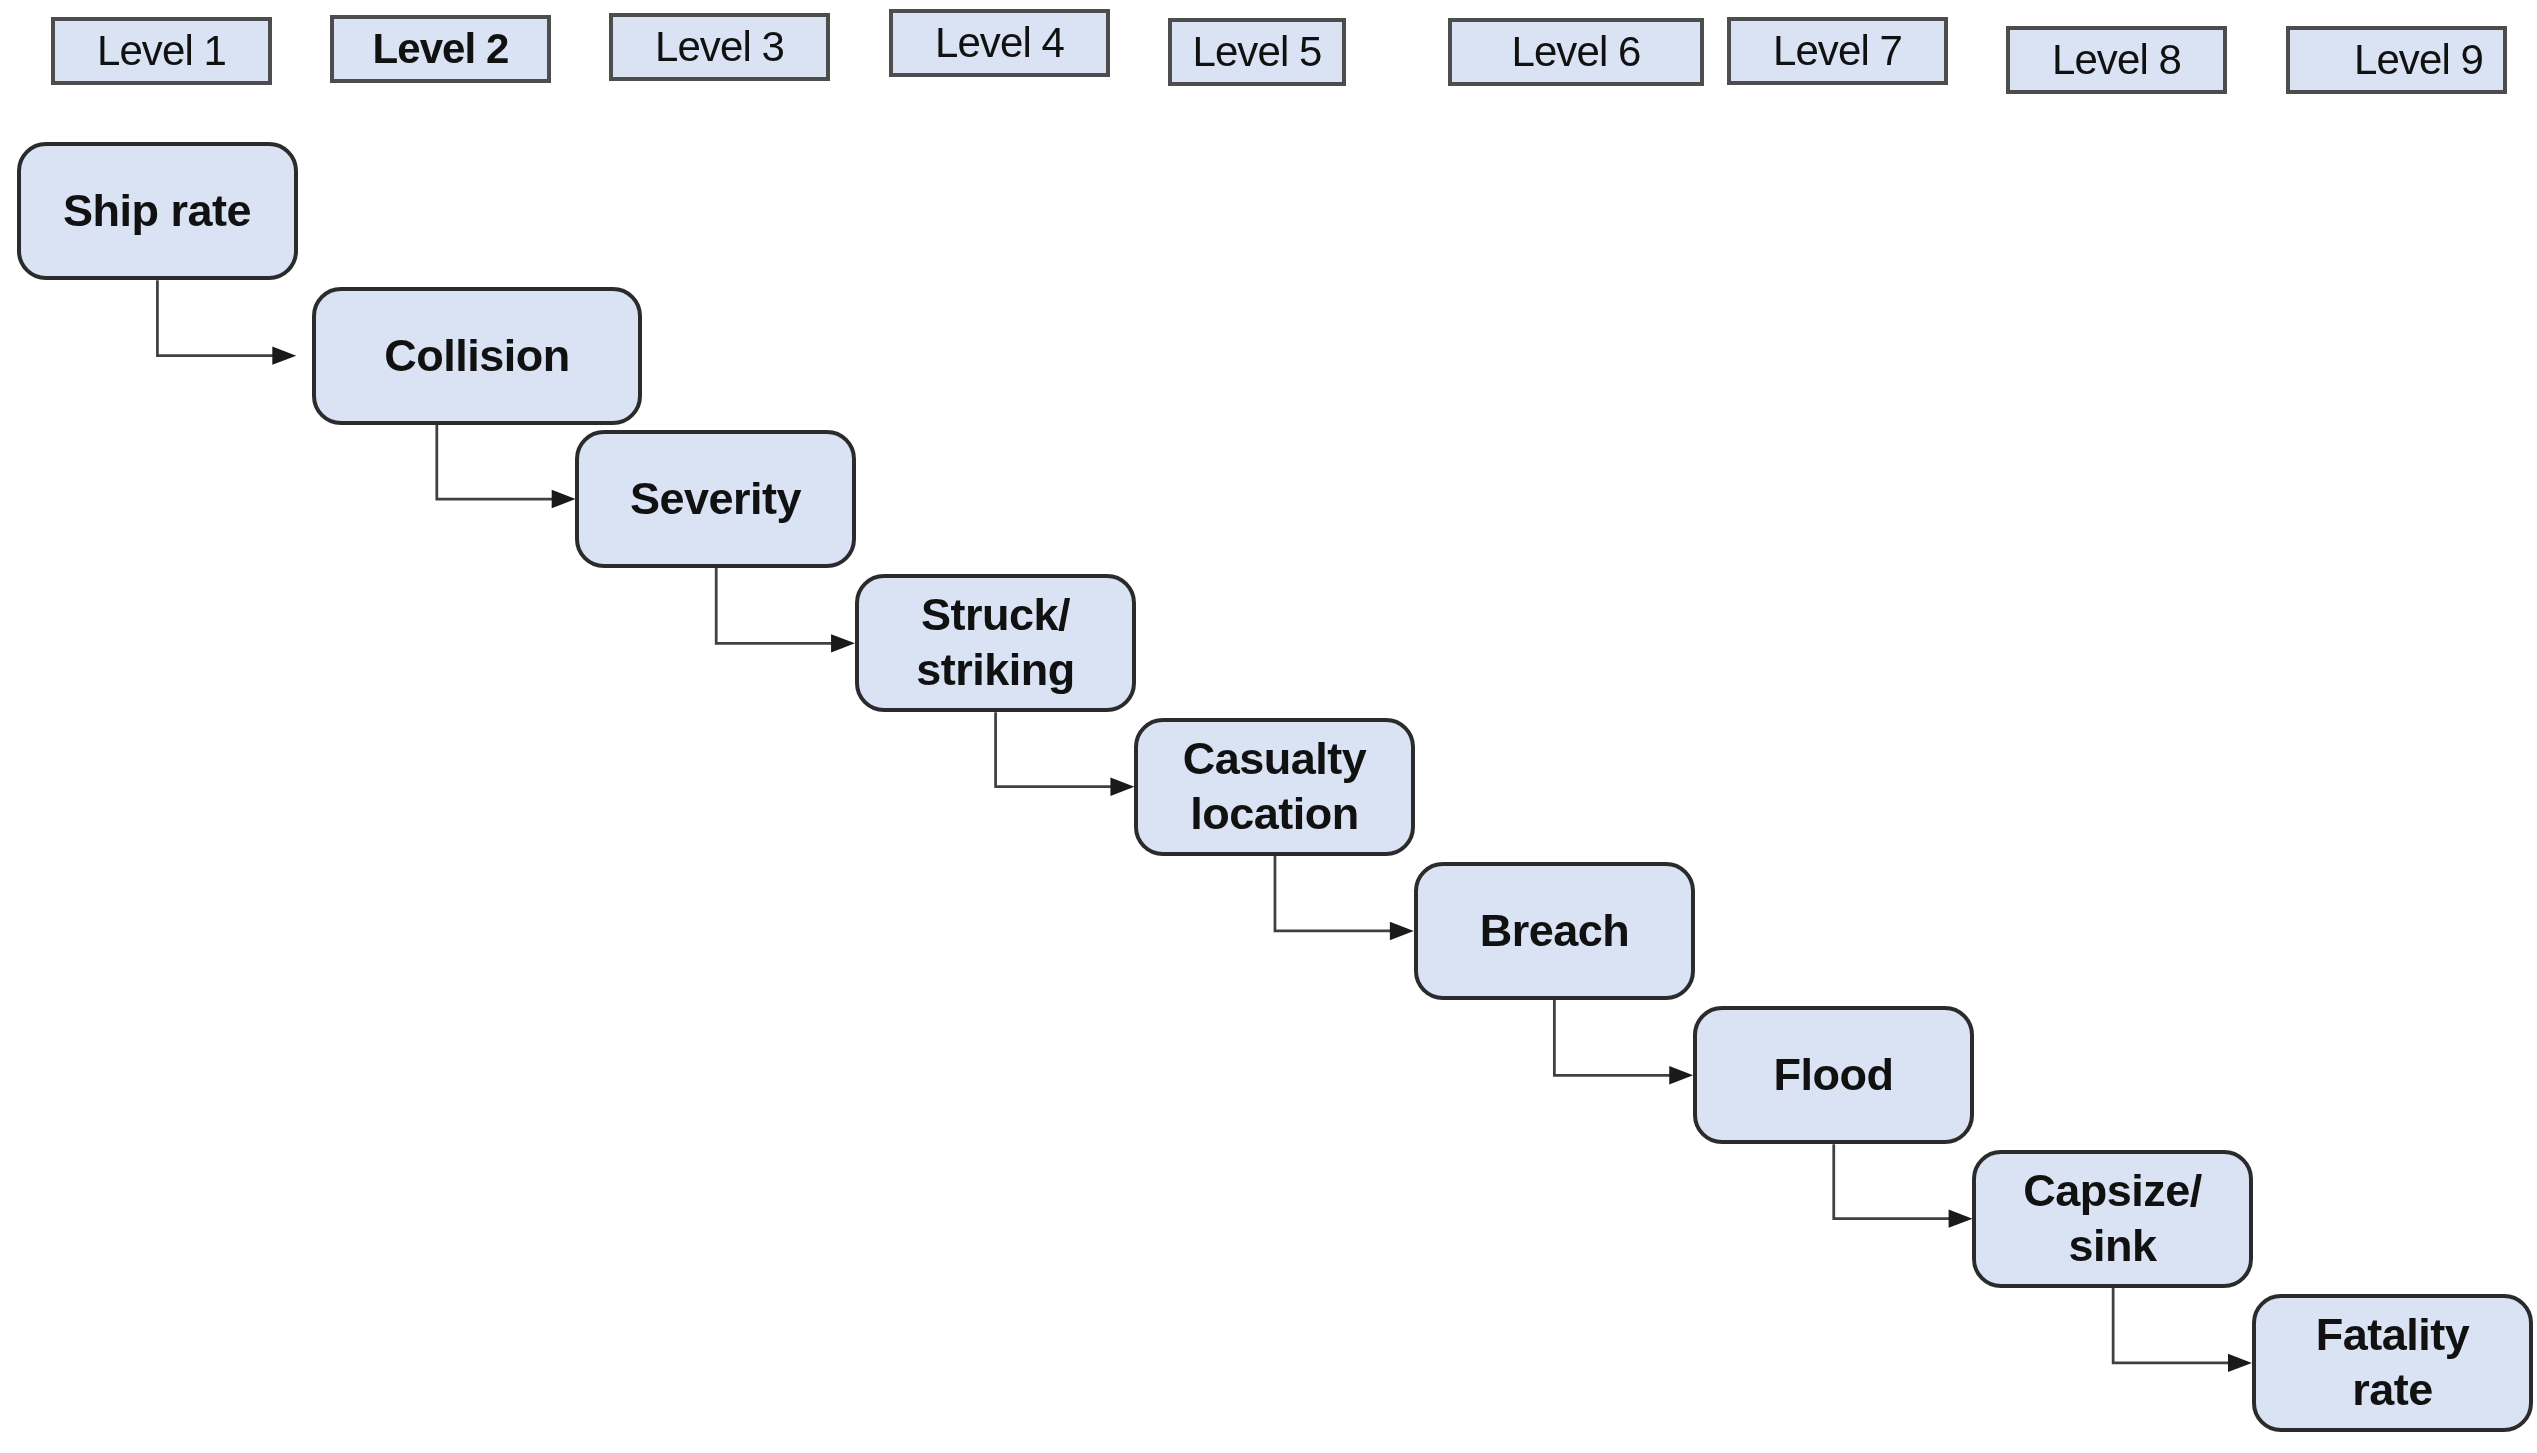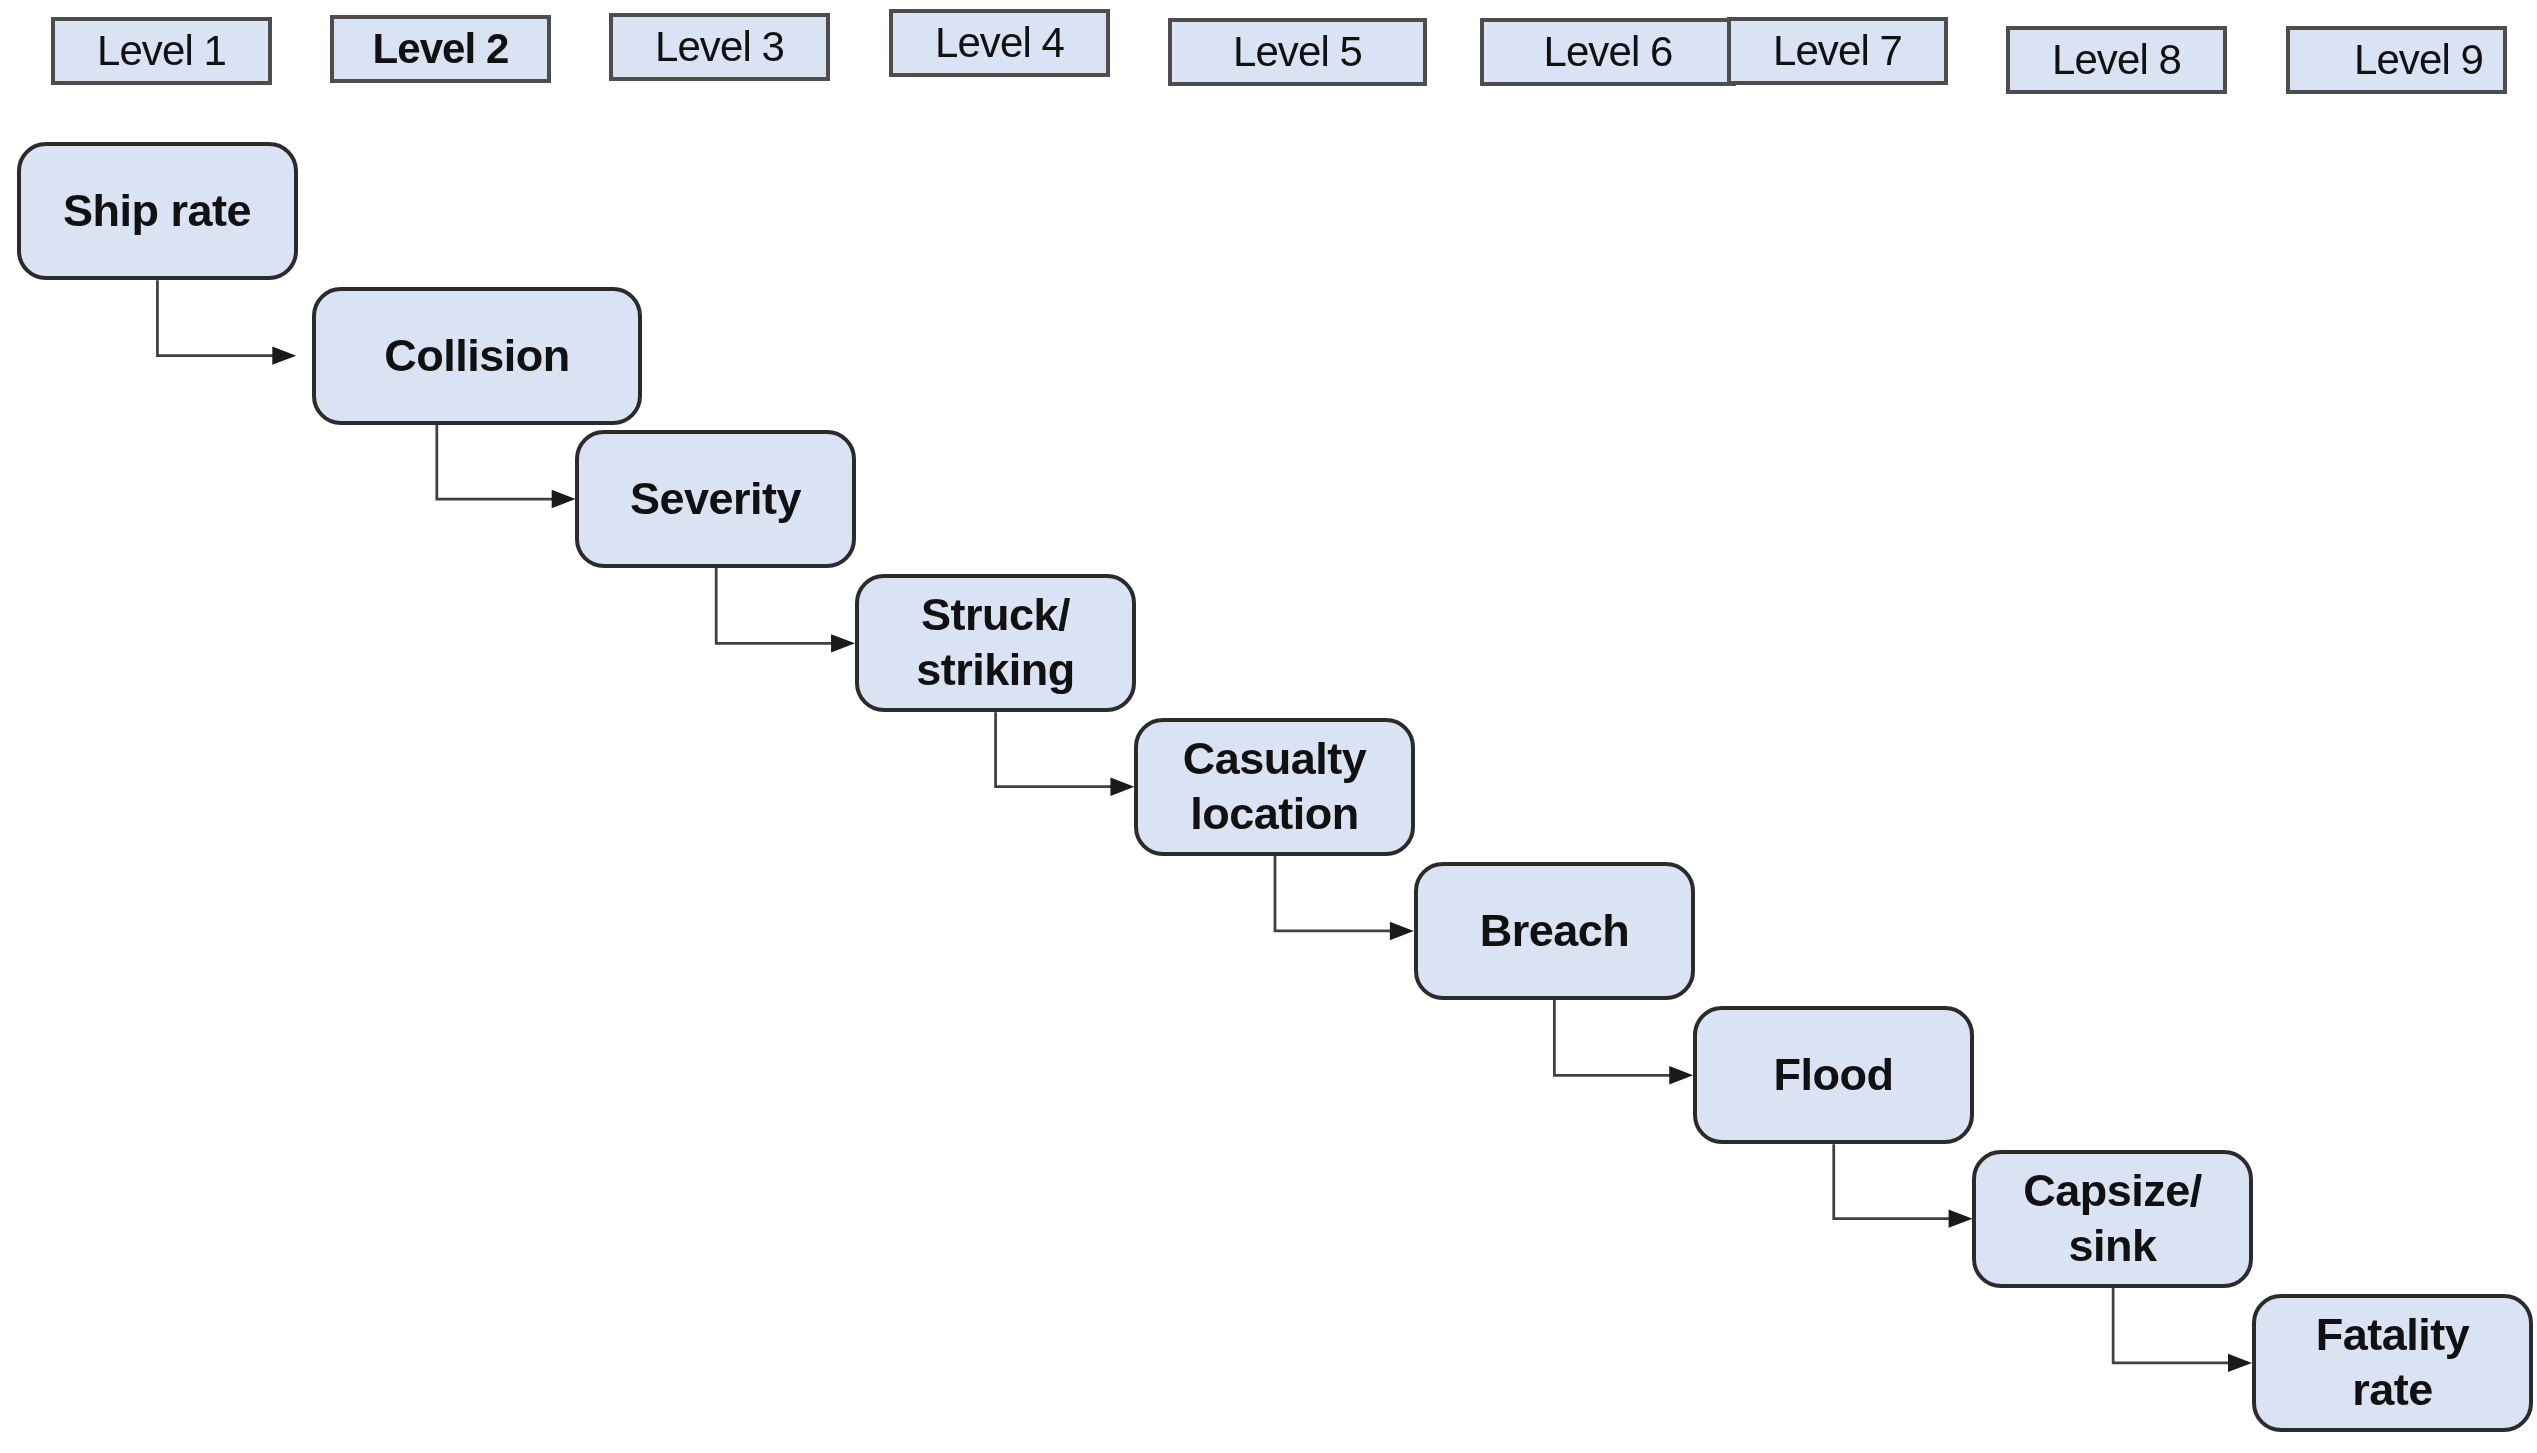--- a/index.html
+++ b/index.html
@@ -77,22 +77,22 @@
       <path d="M 1995 1245 L 1995 1326 L 2124 1326" fill="none" stroke="#404040" stroke-width="3"></path>
       <polygon points="2146 1326 2120 1316 2120 1336" fill="#1a1a1a"></polygon>
       <path d="M 2299 1401 L 2299 1483 L 2428 1483" fill="none" stroke="#404040" stroke-width="3"></path>
       <polygon points="2450 1483 2424 1473 2424 1493" fill="#1a1a1a"></polygon>
     </svg>
   <div id="levels-layer">
       <div class="level-label" style="left: 51px; top: 16.5px; width: 221px; height: 68px;">Level 1</div>
       <div class="level-label" style="left: 330px; top: 14.7px; width: 221px; height: 68px; font-weight: bold;">Level 2</div>
       <div class="level-label" style="left: 609px; top: 13px; width: 221px; height: 68px;">Level 3</div>
       <div class="level-label" style="left: 889px; top: 9.2px; width: 221px; height: 68px;">Level 4</div>
-      <div class="level-label" style="left: 1168px; top: 18.4px; width: 259px; height: 68px;">Level 5</div>
-      <div class="level-label" style="left: 1448px; top: 18.4px; width: 256px; height: 68px; margin-left: 32px;">Level 6</div>
+      <div class="level-label" style="left: 1168px; top: 18.4px; width: 178px; height: 68px;">Level 5</div>
+      <div class="level-label" style="left: 1448px; top: 18.4px; width: 256px; height: 68px;">Level 6</div>
       <div class="level-label" style="left: 1727px; top: 16.5px; width: 221px; height: 68px;">Level 7</div>
       <div class="level-label" style="left: 2006px; top: 26px; width: 221px; height: 68px;">Level 8</div>
       <div class="level-label" style="left: 2286px; top: 26px; width: 221px; height: 68px; padding-left: 44px;">Level 9</div>
     </div>
   <div id="nodes-layer">
       <div class="stair-node" style="left: 16.5px; top: 142px; width: 281px; height: 138px;">Ship rate</div>
       <div class="stair-node" style="left: 312px; top: 287px; width: 330px; height: 138px;">Collision</div>
       <div class="stair-node" style="left: 575px; top: 430px; width: 281px; height: 138px;">Severity</div>
       <div class="stair-node" style="left: 855px; top: 574px; width: 281px; height: 138px;">Struck/
 striking</div>

